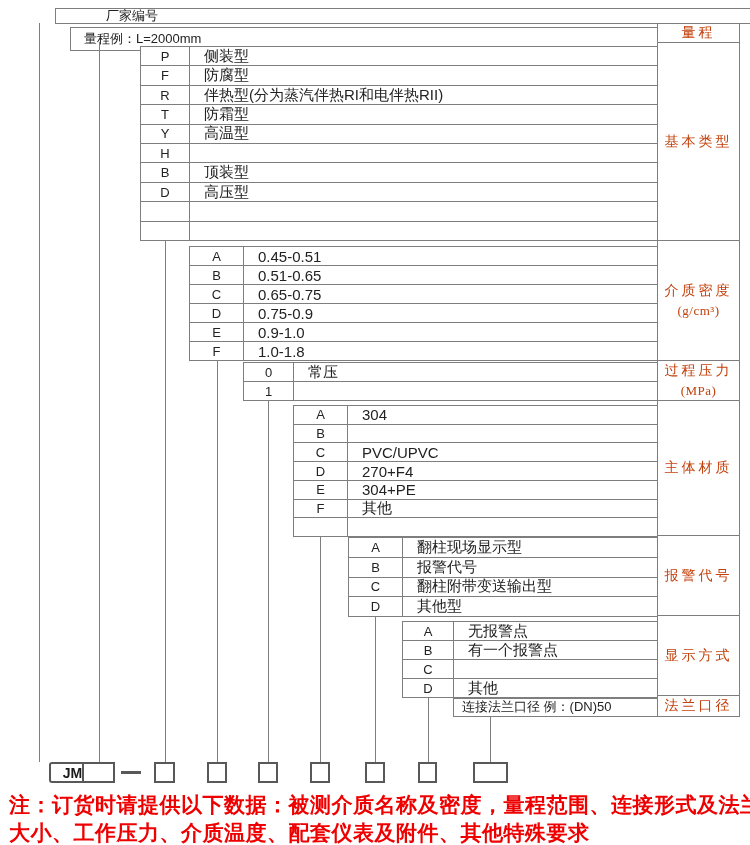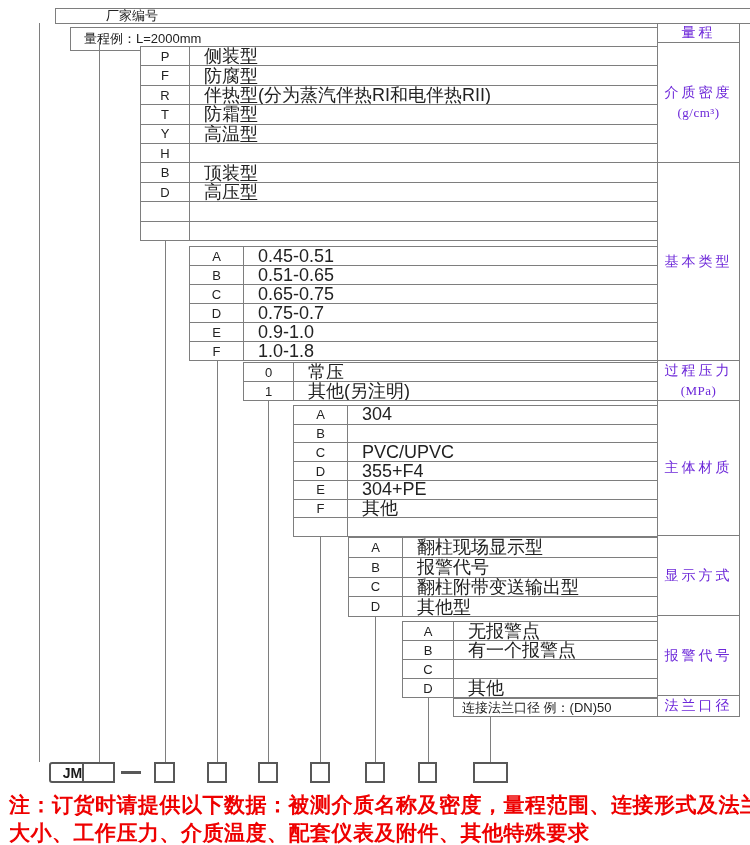--- a/index.html
+++ b/index.html
@@ -10,26 +10,26 @@
   }
   .box { position:absolute; box-sizing:border-box; border:1px solid #7e7e7e; background:#ffffff; }
   .hrow { display:flex; align-items:center; font-size:13px; white-space:nowrap; }
   .block { display:flex; flex-direction:column; }
   .block .row { flex:1; display:flex; align-items:stretch; border-bottom:1px solid #7e7e7e; min-height:0; }
   .block .row:last-child { border-bottom:none; }
   .code {
     width:var(--cw,50px); flex:none; display:flex; align-items:center; justify-content:center;
     border-right:1px solid #7e7e7e; box-sizing:border-box; font-size:13px;
   }
-  .desc { flex:1; display:flex; align-items:center; padding-left:14px; font-size:18px; white-space:nowrap; overflow:hidden; }
+  .desc { flex:1; display:flex; align-items:center; padding-left:14px; font-size:15px; white-space:nowrap; overflow:hidden; }
   .labelcol { display:flex; flex-direction:column; }
   .lcell {
     box-sizing:border-box; display:flex; flex-direction:column; align-items:center; justify-content:center;
     border-bottom:1px solid #7e7e7e; font-family:"Liberation Serif","DejaVu Serif",serif;
-    font-size:14px; letter-spacing:3px; color:#6d28d9; text-align:center; flex:none;
+    font-size:14px; letter-spacing:3px; color:#c2410c; text-align:center; flex:none;
   }
   .lcell:last-child { border-bottom:none; }
   .lsub { letter-spacing:0.5px; font-size:13px; margin-top:3px; }
   .vline { position:absolute; width:1px; background:#7e7e7e; }
   .mbox { position:absolute; top:762px; height:21px; box-sizing:border-box; border:2px solid #585858; background:#ffffff; }
   .mprefix { display:flex; align-items:center; justify-content:center; font-weight:bold; font-size:14px; border-radius:3px; color:#1a1a1a;margin-left:41px; }
   .dash { position:absolute; top:771px; height:3px; background:#585858; }
   .note-line {
     position:absolute; left:9px; white-space:nowrap; font-weight:bold; font-size:21px;
     letter-spacing:0.5px; color:#ee0000; font-family:"Liberation Sans","DejaVu Sans",sans-serif;
@@ -97,58 +97,57 @@
     <div class="row">
         <div class="code">B</div>
         <div class="desc">0.51-0.65</div>
       </div>
     <div class="row">
         <div class="code">C</div>
         <div class="desc">0.65-0.75</div>
       </div>
     <div class="row">
         <div class="code">D</div>
-        <div class="desc">0.75-0.7</div>
+        <div class="desc">0.75-0.9</div>
       </div>
     <div class="row">
         <div class="code">E</div>
         <div class="desc">0.9-1.0</div>
       </div>
     <div class="row">
         <div class="code">F</div>
         <div class="desc">1.0-1.8</div>
       </div>
   </div>
 
   <div class="box block" style="left:243px; top:362px; width:415px; height:39px; --cw:50px;">
     <div class="row">
         <div class="code">0</div>
         <div class="desc">常压</div>
       </div>
     <div class="row">
         <div class="code">1</div>
-        <div class="desc">其他(另注明)</div>
       </div>
   </div>
 
   <div class="box block" style="left:293px; top:405px; width:365px; height:132px; --cw:54px;">
     <div class="row">
         <div class="code">A</div>
         <div class="desc">304</div>
       </div>
     <div class="row">
         <div class="code">B</div>
       </div>
     <div class="row">
         <div class="code">C</div>
         <div class="desc">PVC/UPVC</div>
       </div>
     <div class="row">
         <div class="code">D</div>
-        <div class="desc">355+F4</div>
+        <div class="desc">270+F4</div>
       </div>
     <div class="row">
         <div class="code">E</div>
         <div class="desc">304+PE</div>
       </div>
     <div class="row">
         <div class="code">F</div>
         <div class="desc">其他</div>
       </div>
     <div class="row">
@@ -187,47 +186,47 @@
       </div>
     <div class="row">
         <div class="code">C</div>
       </div>
     <div class="row">
         <div class="code">D</div>
         <div class="desc">其他</div>
       </div>
   </div>
 
-  <div class="box hrow" style="left:453px; top:698px; width:205px; height:19px; padding-left:8px;">
+  <div class="box hrow" style="left:453px; top:698px; width:205px; height:19px; padding-left:8px;align-items:flex-end;">
     <span>连接法兰口径 例：(DN)50</span>
   </div>
 
   <div class="box labelcol" style="left:657px; top:23px; width:83px; height:694px;">
     <div class="lcell" style="height:19px;">
         <span>量程</span>
       </div>
+    <div class="lcell" style="height:198px;">
+        <span>基本类型</span>
+      </div>
     <div class="lcell" style="height:120px;">
         <span>介质密度</span>
         <span class="lsub">(g/cm³)</span>
       </div>
-    <div class="lcell" style="height:198px;">
-        <span>基本类型</span>
-      </div>
     <div class="lcell" style="height:40px;">
         <span>过程压力</span>
         <span class="lsub">(MPa)</span>
       </div>
     <div class="lcell" style="height:135px;">
         <span>主体材质</span>
       </div>
     <div class="lcell" style="height:80px;">
+        <span>报警代号</span>
+      </div>
+    <div class="lcell" style="height:80px;">
         <span>显示方式</span>
-      </div>
-    <div class="lcell" style="height:80px;">
-        <span>报警代号</span>
       </div>
     <div class="lcell" style="height:19px;text-align:center;">
         <span>法兰口径</span>
       </div>
   </div>
 
   <div class="vline" style="left:39px;  top:23px;  height:739px;"></div>
   <div class="vline" style="left:99px;  top:42px;  height:720px;"></div>
   <div class="vline" style="left:165px; top:241px; height:521px;"></div>
   <div class="vline" style="left:217px; top:361px; height:401px;"></div>

